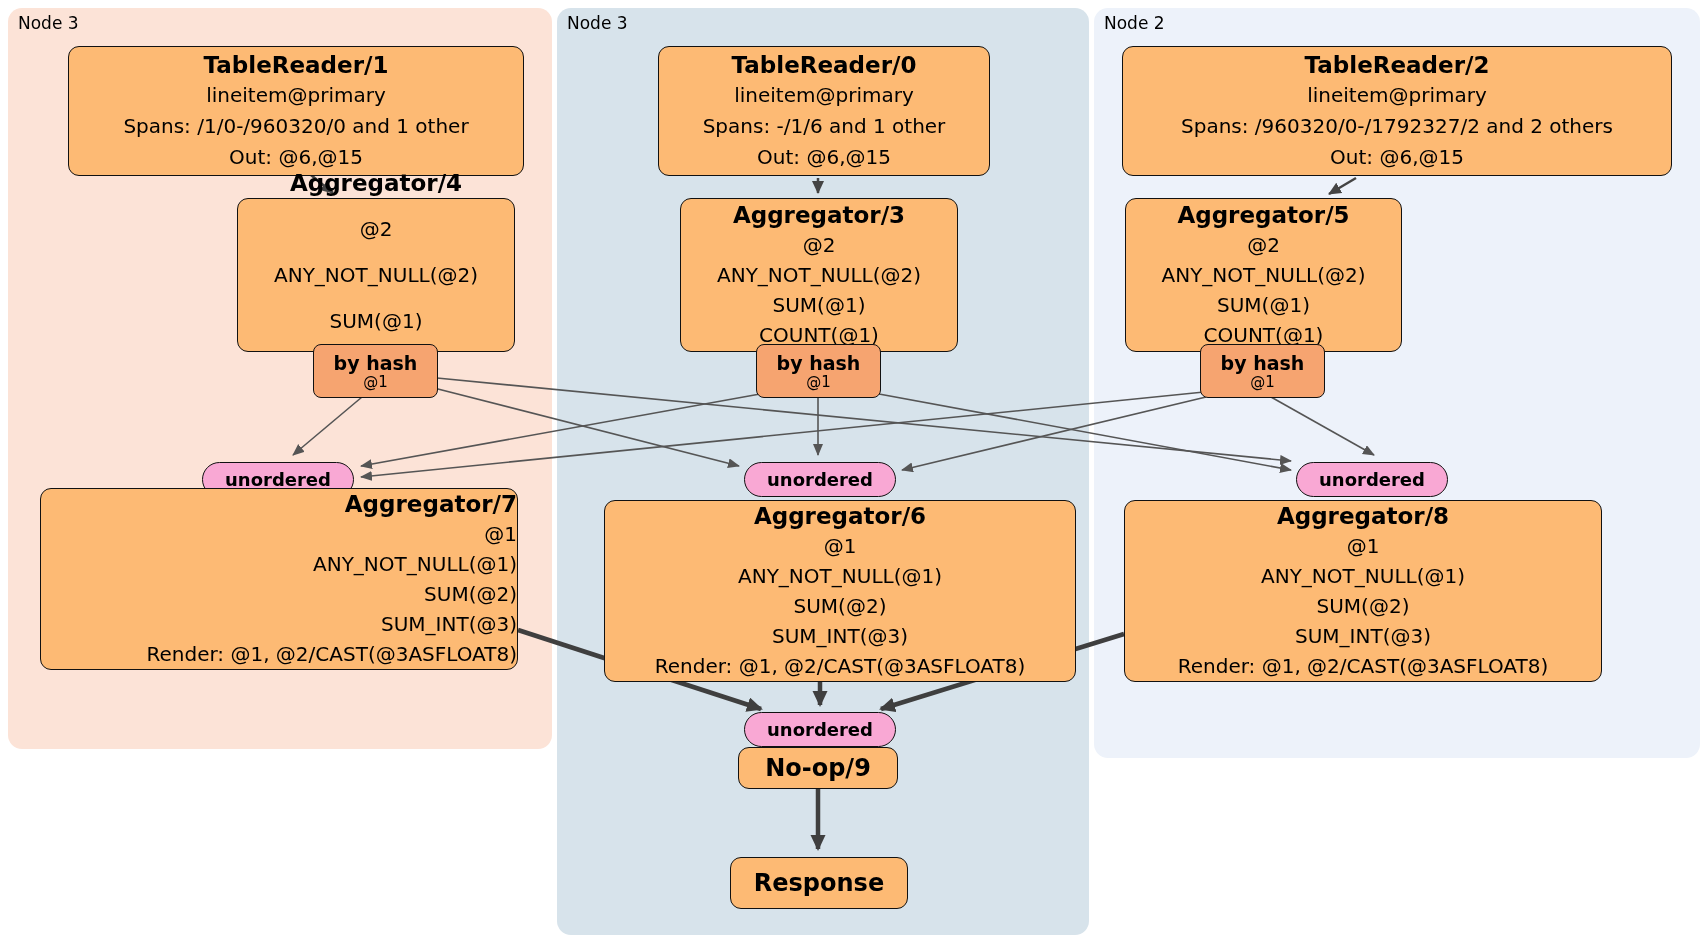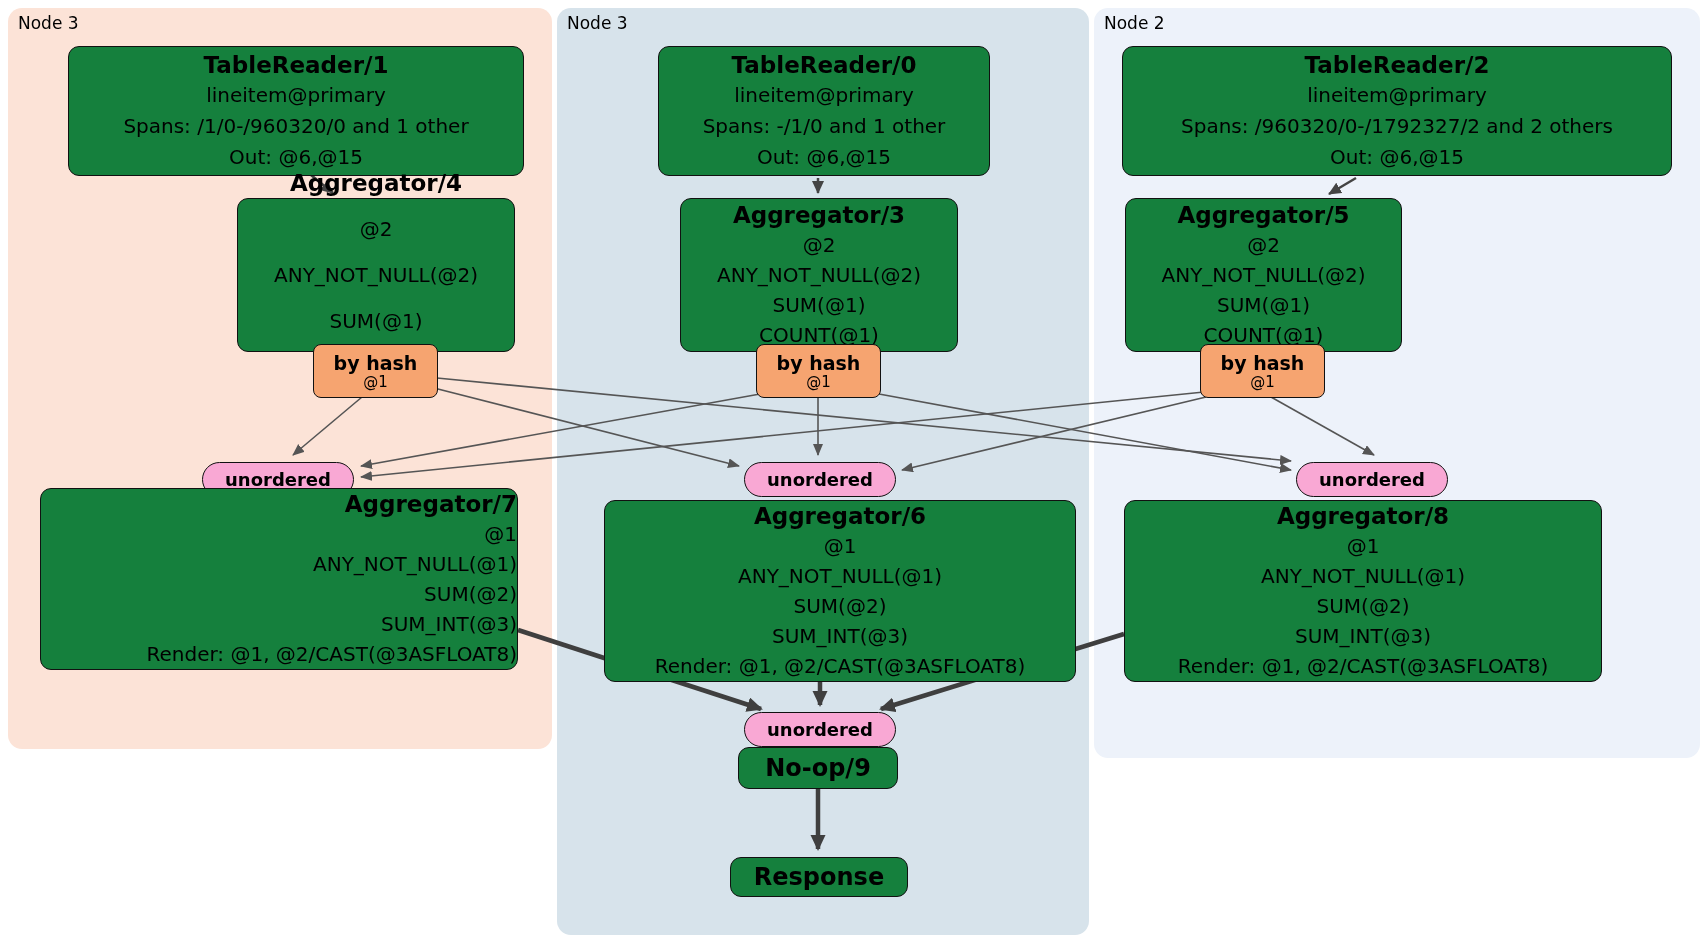--- a/index.html
+++ b/index.html
@@ -15,21 +15,21 @@
   .bg-node3{left:8px;top:8px;width:544px;height:741px;background:#fce3d7;}
   .bg-node1{left:557px;top:8px;width:532px;height:927px;background:#d7e3eb;}
   .bg-node2{left:1094px;top:8px;width:606px;height:750px;background:#edf2fa;}
   .nodelabel{position:absolute;font-size:17px;color:#000000;z-index:3;}
   .lbl-node3{left:18px;top:13px;}
   .lbl-node1{left:567px;top:13px;}
   .lbl-node2{left:1104px;top:13px;}
   svg.edges{position:absolute;left:0;top:0;z-index:1;}
   .pbox{
     position:absolute;z-index:2;
-    background:#15803d;border:1.6px solid #111;border-radius:11px;
+    background:#fdba74;border:1.6px solid #111;border-radius:11px;
     display:flex;flex-direction:column;justify-content:center;align-items:center;
     text-align:center;
     box-sizing:border-box;
   }
   .ptitle{font-weight:bold;font-size:23px;line-height:30px;white-space:nowrap;}
   .pline{font-size:20px;line-height:30px;white-space:nowrap;}
   .tr .pline{line-height:31px;}
   .router{
     position:absolute;z-index:2;
     background:#f6a470;border:1.6px solid #111;border-radius:8px;
@@ -103,21 +103,21 @@
 
   <div class="pbox tr" style="left:68px;top:46px;width:456px;height:130px;">
     <div class="ptitle">TableReader/1</div>
     <div class="pline">lineitem@primary</div>
     <div class="pline">Spans: /1/0-/960320/0 and 1 other</div>
     <div class="pline">Out: @6,@15</div>
   </div>
   <div class="pbox tr" style="left:658px;top:46px;width:332px;height:130px;">
     <div class="ptitle">TableReader/0</div>
     <div class="pline">lineitem@primary</div>
-    <div class="pline">Spans: -/1/0 and 1 other</div>
+    <div class="pline">Spans: -/1/6 and 1 other</div>
     <div class="pline">Out: @6,@15</div>
   </div>
   <div class="pbox tr" style="left:1122px;top:46px;width:550px;height:130px;">
     <div class="ptitle">TableReader/2</div>
     <div class="pline">lineitem@primary</div>
     <div class="pline">Spans: /960320/0-/1792327/2 and 2 others</div>
     <div class="pline">Out: @6,@15</div>
   </div>
 
   <div class="pbox" style="left:237px;top:198px;width:278px;height:154px;gap:16px;">
@@ -183,17 +183,17 @@
     <div class="pline">SUM_INT(@3)</div>
     <div class="pline">Render: @1, @2/CAST(@3ASFLOAT8)</div>
   </div>
 
   <div class="sync" style="left:744px;top:712px;">unordered</div>
 
   <div class="pbox single" style="left:738px;top:747px;width:160px;height:42px;">
     <div class="ptitle">No-op/9</div>
   </div>
 
-  <div class="pbox single" style="left:730px;top:857px;width:178px;height:40px;">
+  <div class="pbox single" style="left:730px;top:857px;width:178px;height:52px;">
     <div class="ptitle">Response</div>
   </div>
 
 </div>
 
 </body></html>

